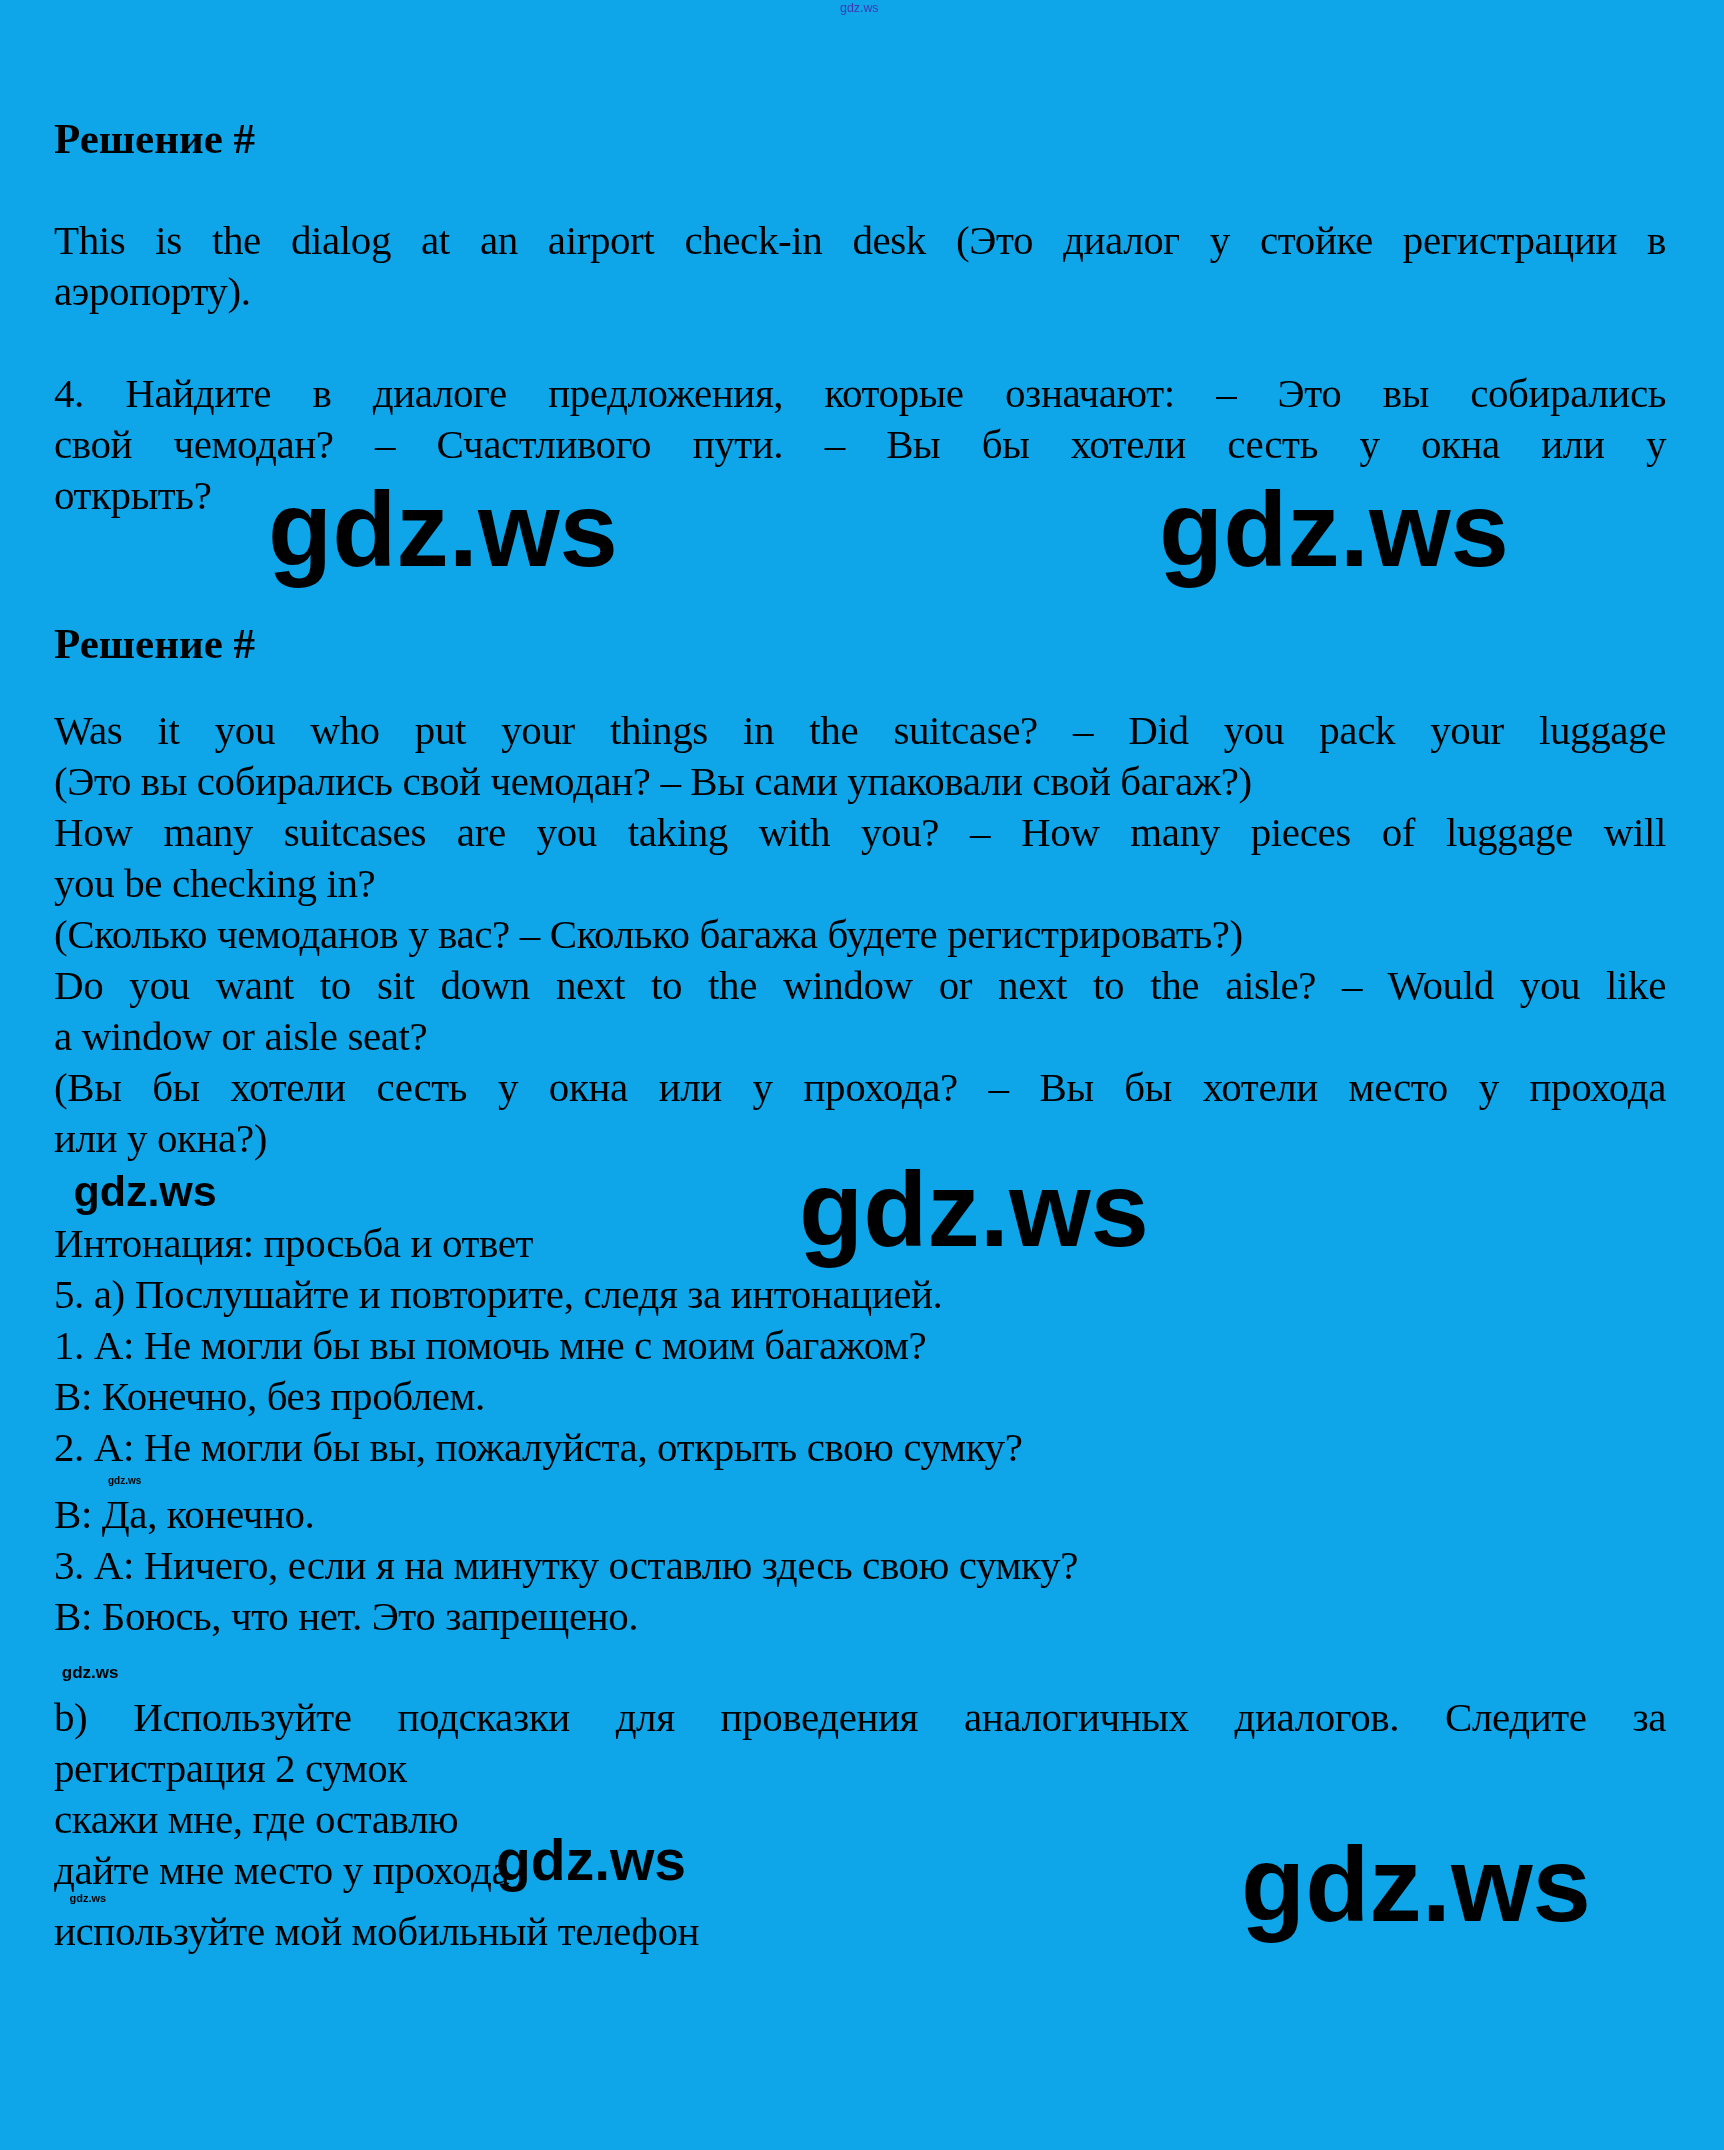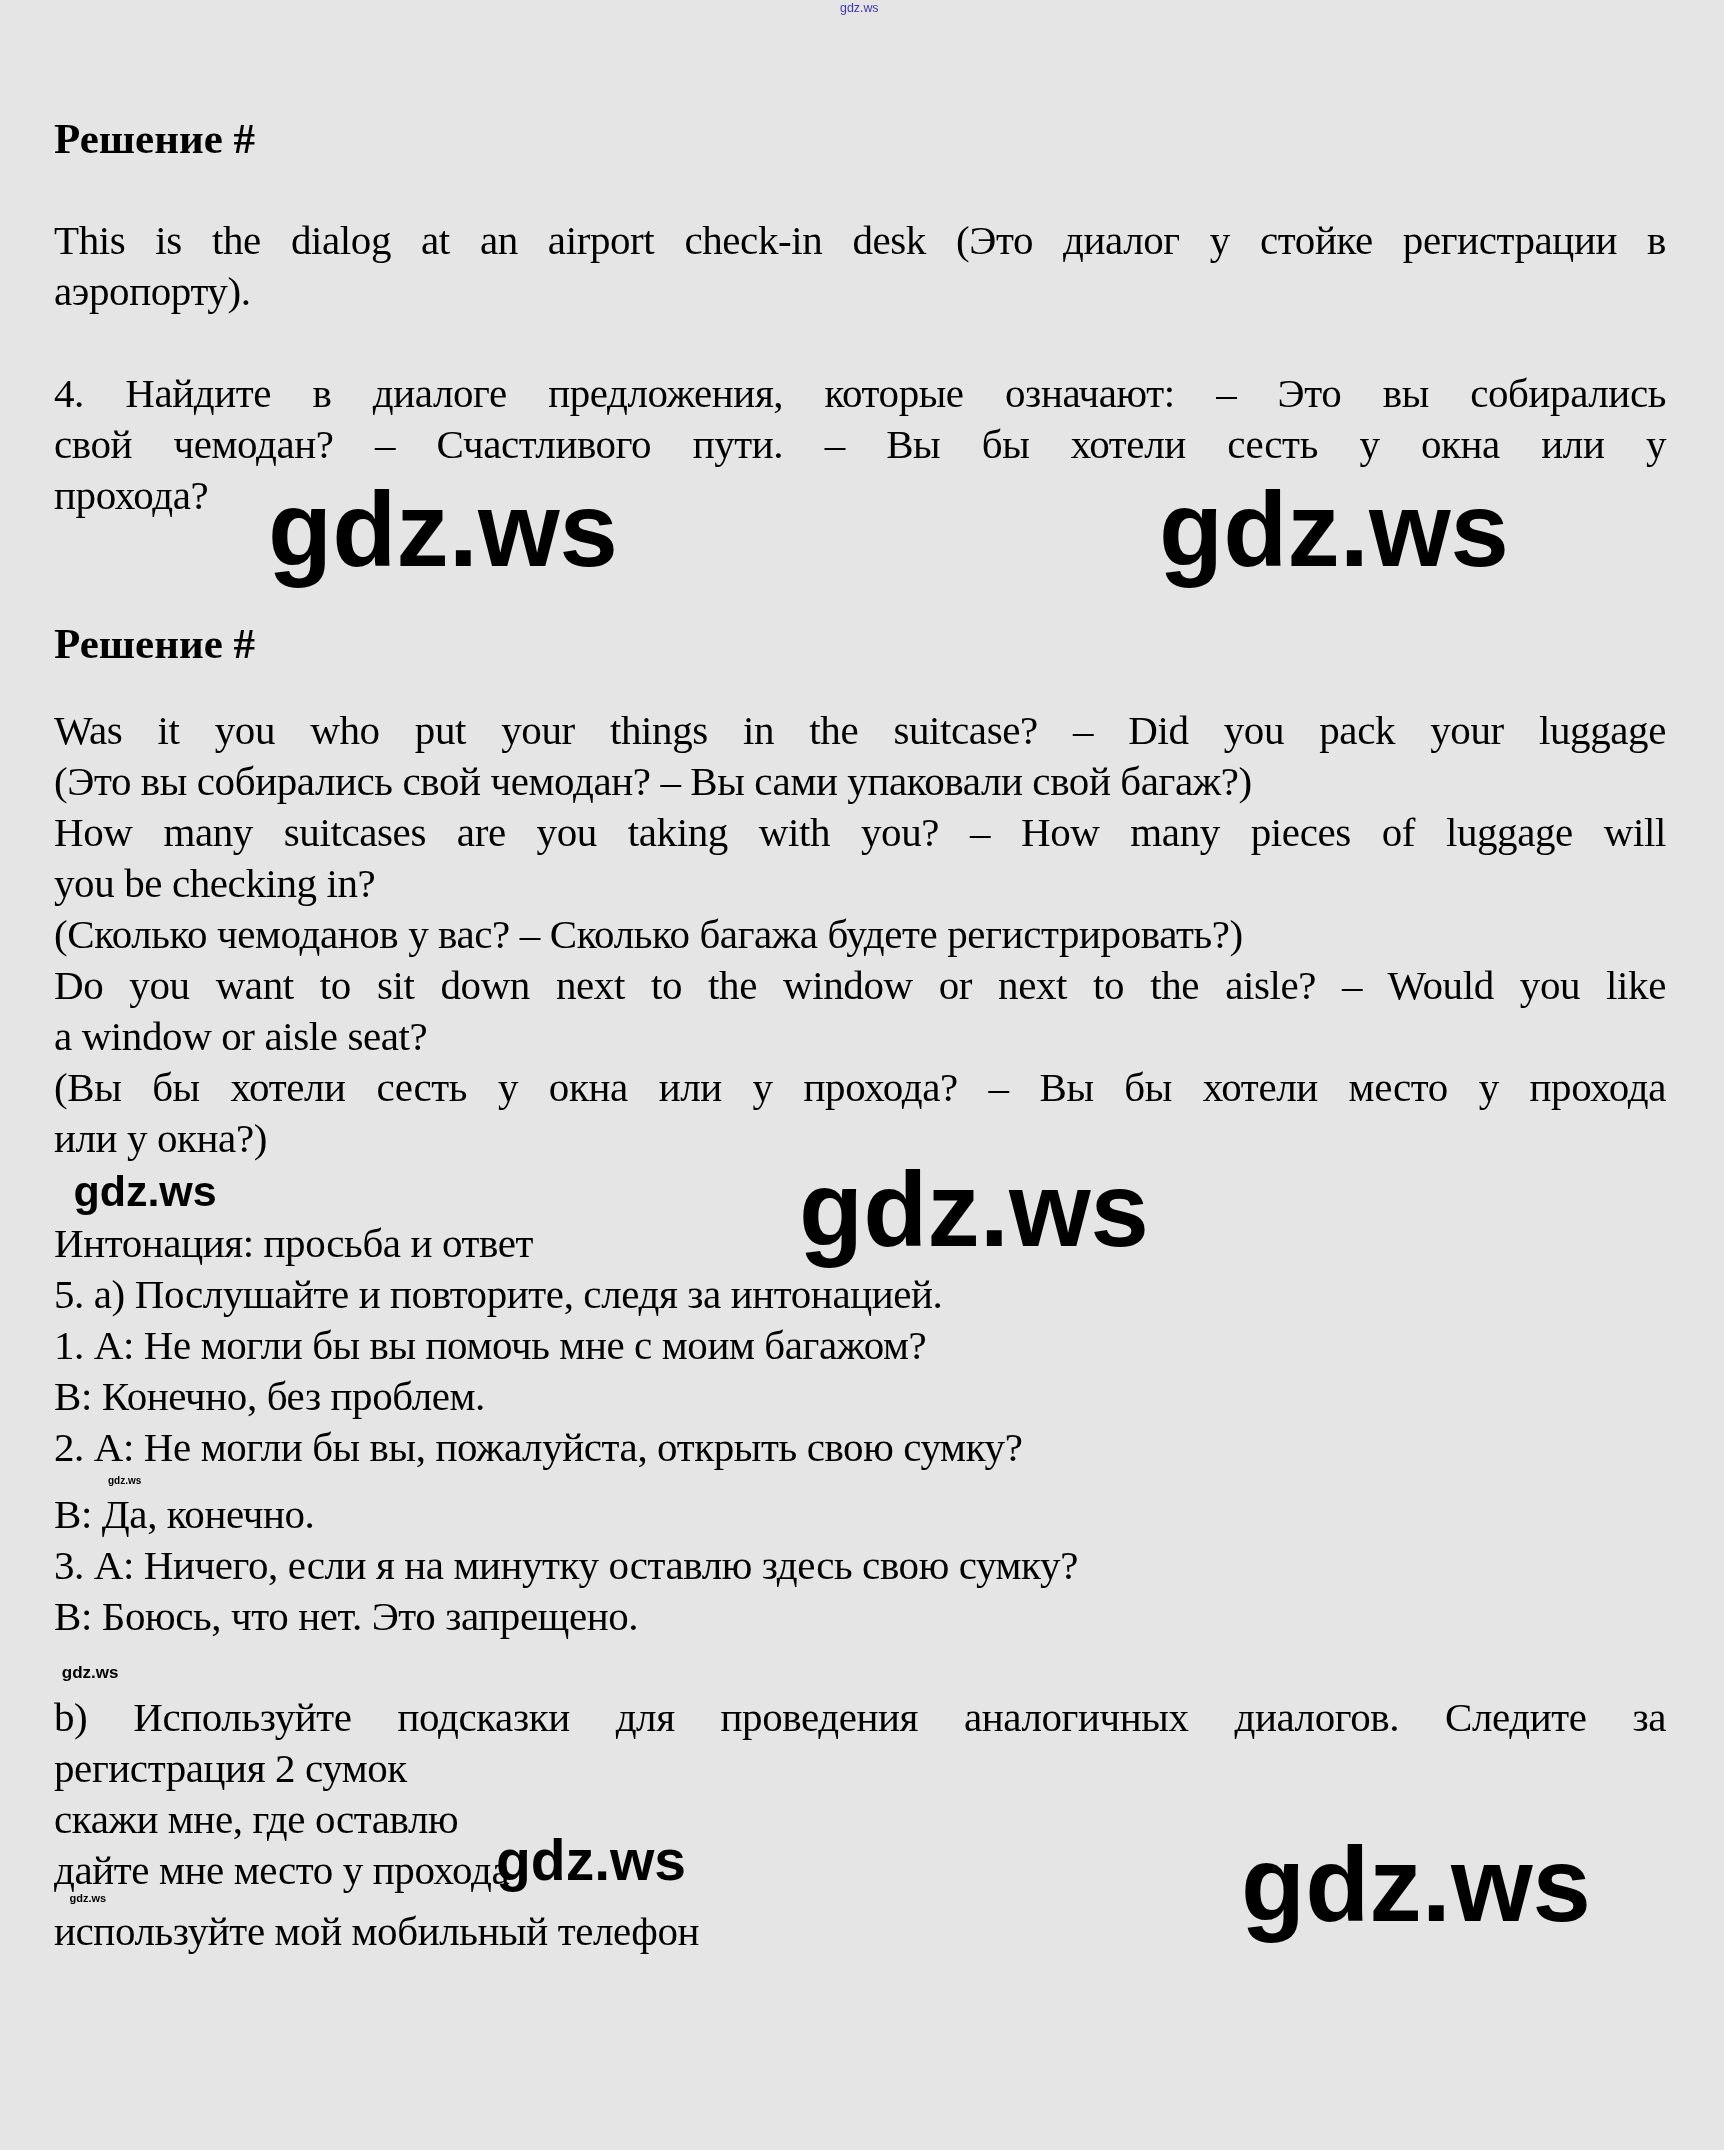--- a/index.html
+++ b/index.html
@@ -1,20 +1,20 @@
 <!DOCTYPE html>
 <html style="font-size:12.4px"><head>
 <meta charset="utf-8">
 <title>Document</title>
 <style>
   html,body{margin:0;padding:0;background:#ffffff;}
   .page{
     position:relative;
     width:1724px;height:2151px;
-    background:#e5e5e5;color:#000;
+    background:#0ea5e9;color:#000;
     font-family:"Liberation Serif",serif;
     overflow:hidden;
   }
   .content{padding:113px 58px 0 54px;}
   .ln{
     font-size:41px;line-height:51px;height:51px;
     letter-spacing:-0.4px;white-space:nowrap;
   }
   .ln60{height:47px;}
   .jl{ 
@@ -52,21 +52,21 @@
 
   <div class="content">
 
     <div class="ln hd">Решение #</div>
     <div class="sp66"></div>
     <div class="ln jl">This is the dialog at an airport check-in desk (Это диалог у стойке регистрации в</div>
     <div class="ln">аэропорту).</div>
     <div class="sp66"></div>
     <div class="ln jl">4. Найдите в диалоге предложения, которые означают: – Это вы собирались</div>
     <div class="ln jl">свой чемодан? – Счастливого пути. – Вы бы хотели сесть у окна или у</div>
-    <div class="ln">прохода?</div>
+    <div class="ln">открыть?</div>
     <div class="sp125"></div>
 
     <div class="ln hd">Решение #</div>
     <div class="sp46"></div>
     <div class="ln jl">Was it you who put your things in the suitcase? – Did you pack your luggage</div>
     <div class="ln">(Это вы собирались свой чемодан? – Вы сами упаковали свой багаж?)</div>
     <div class="ln jl">How many suitcases are you taking with you? – How many pieces of luggage will</div>
     <div class="ln">you be checking in?</div>
     <div class="ln">(Сколько чемоданов у вас? – Сколько багажа будете регистрировать?)</div>
     <div class="ln jl">Do you want to sit down next to the window or next to the aisle? – Would you like</div>

